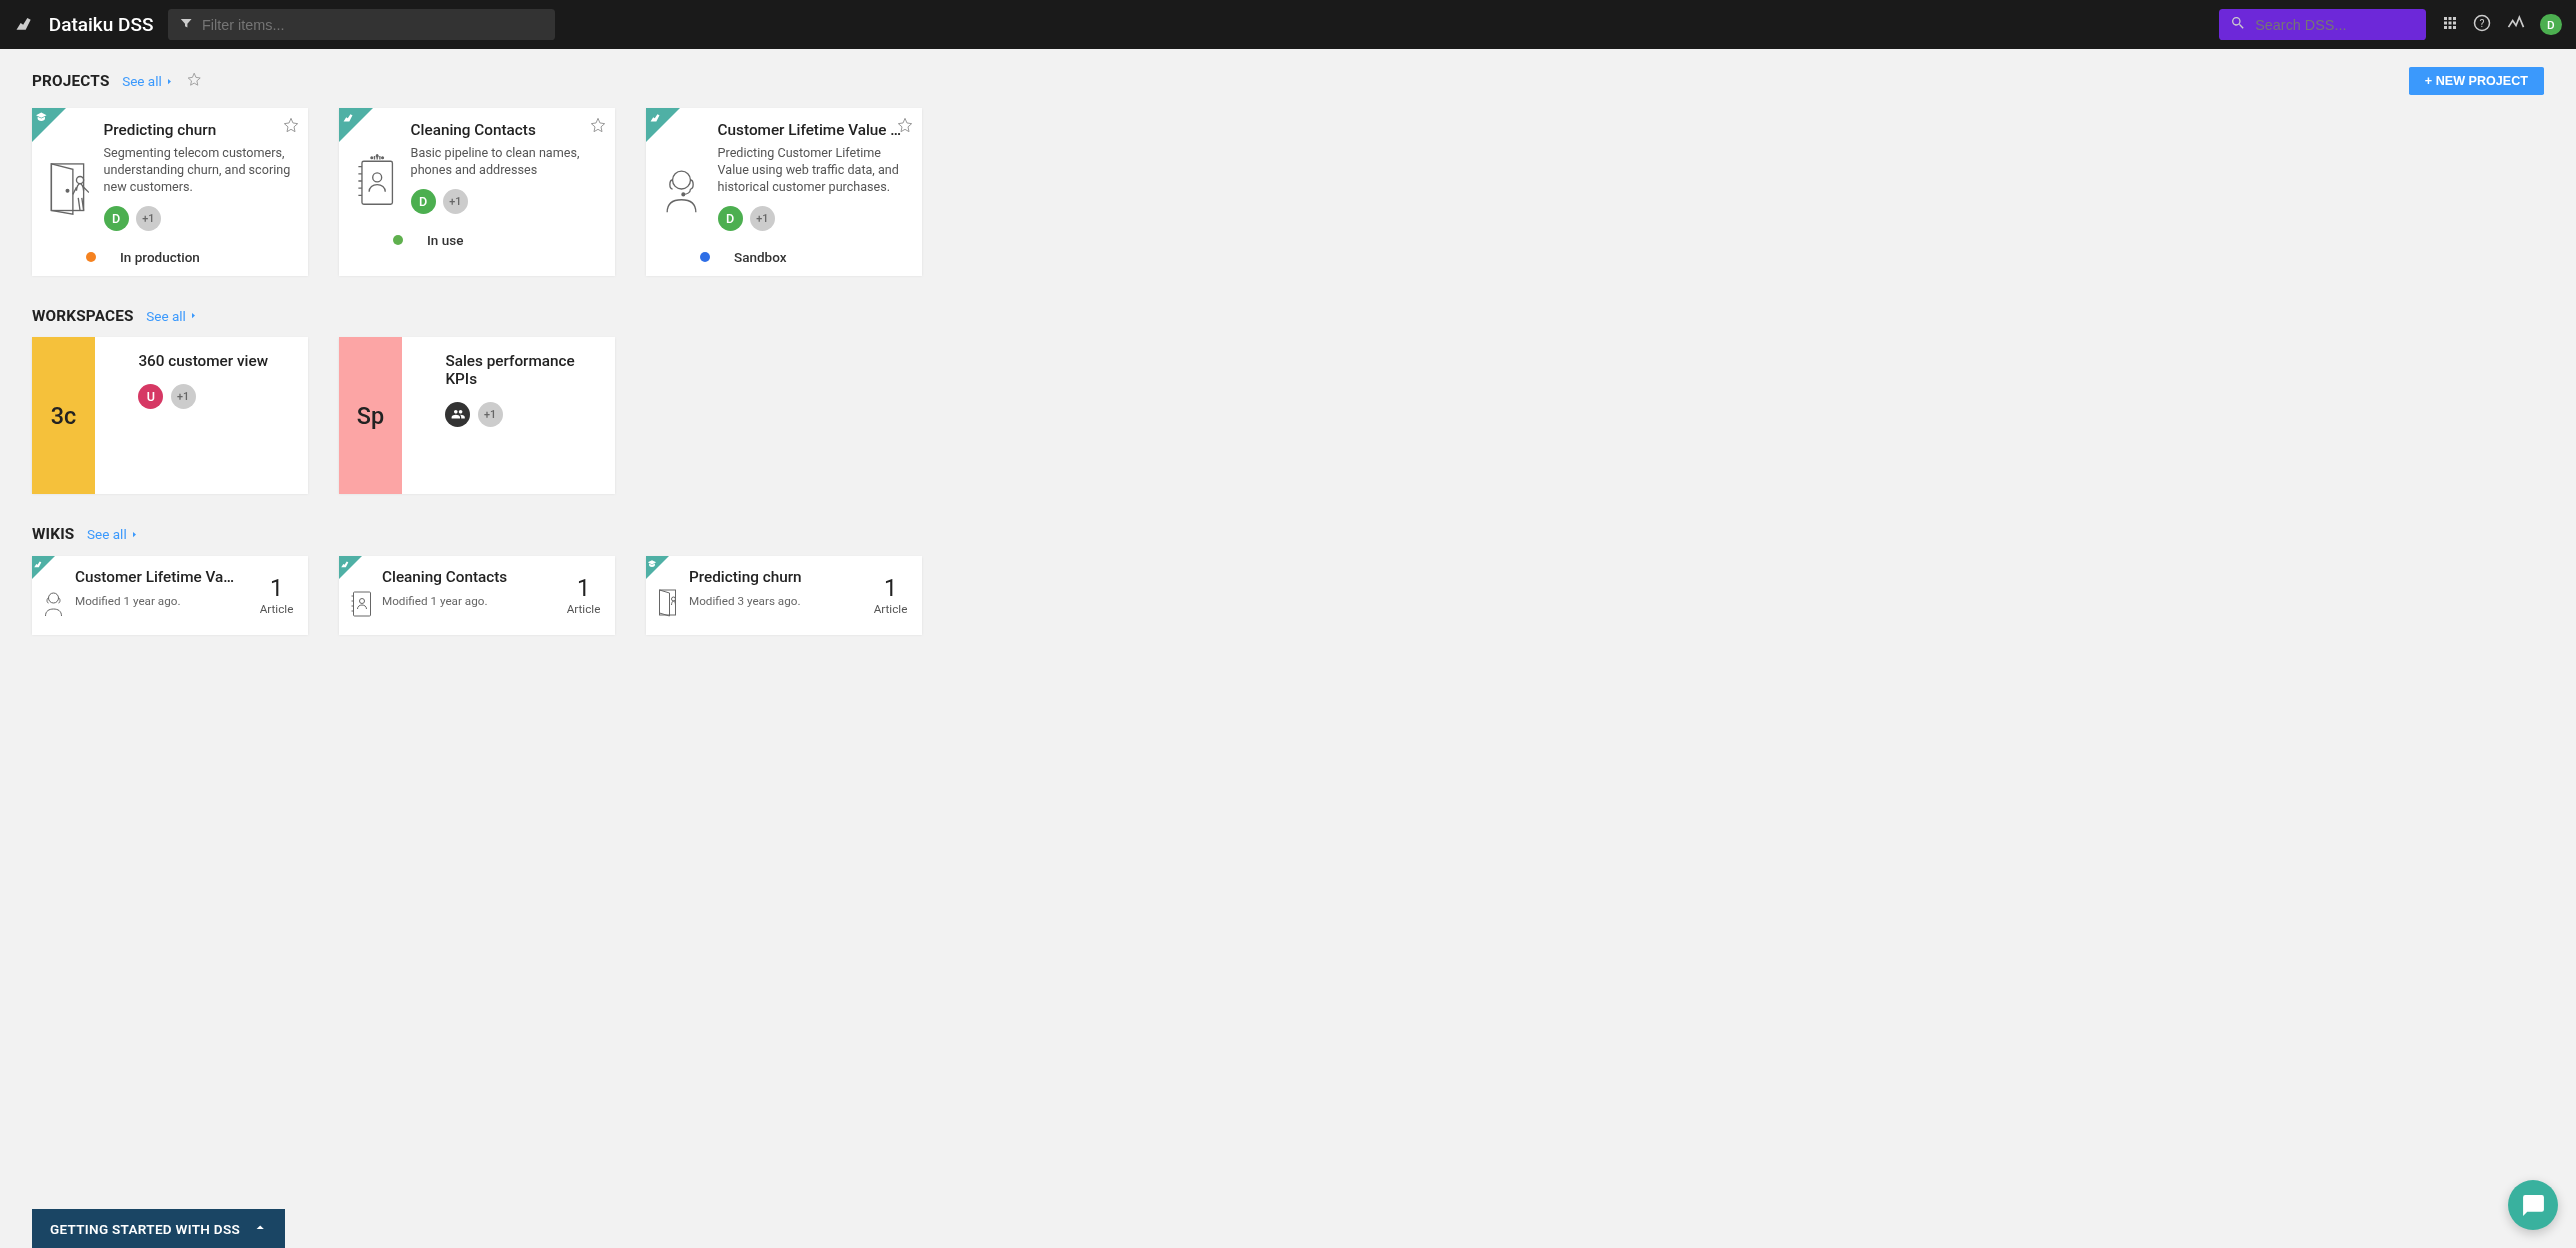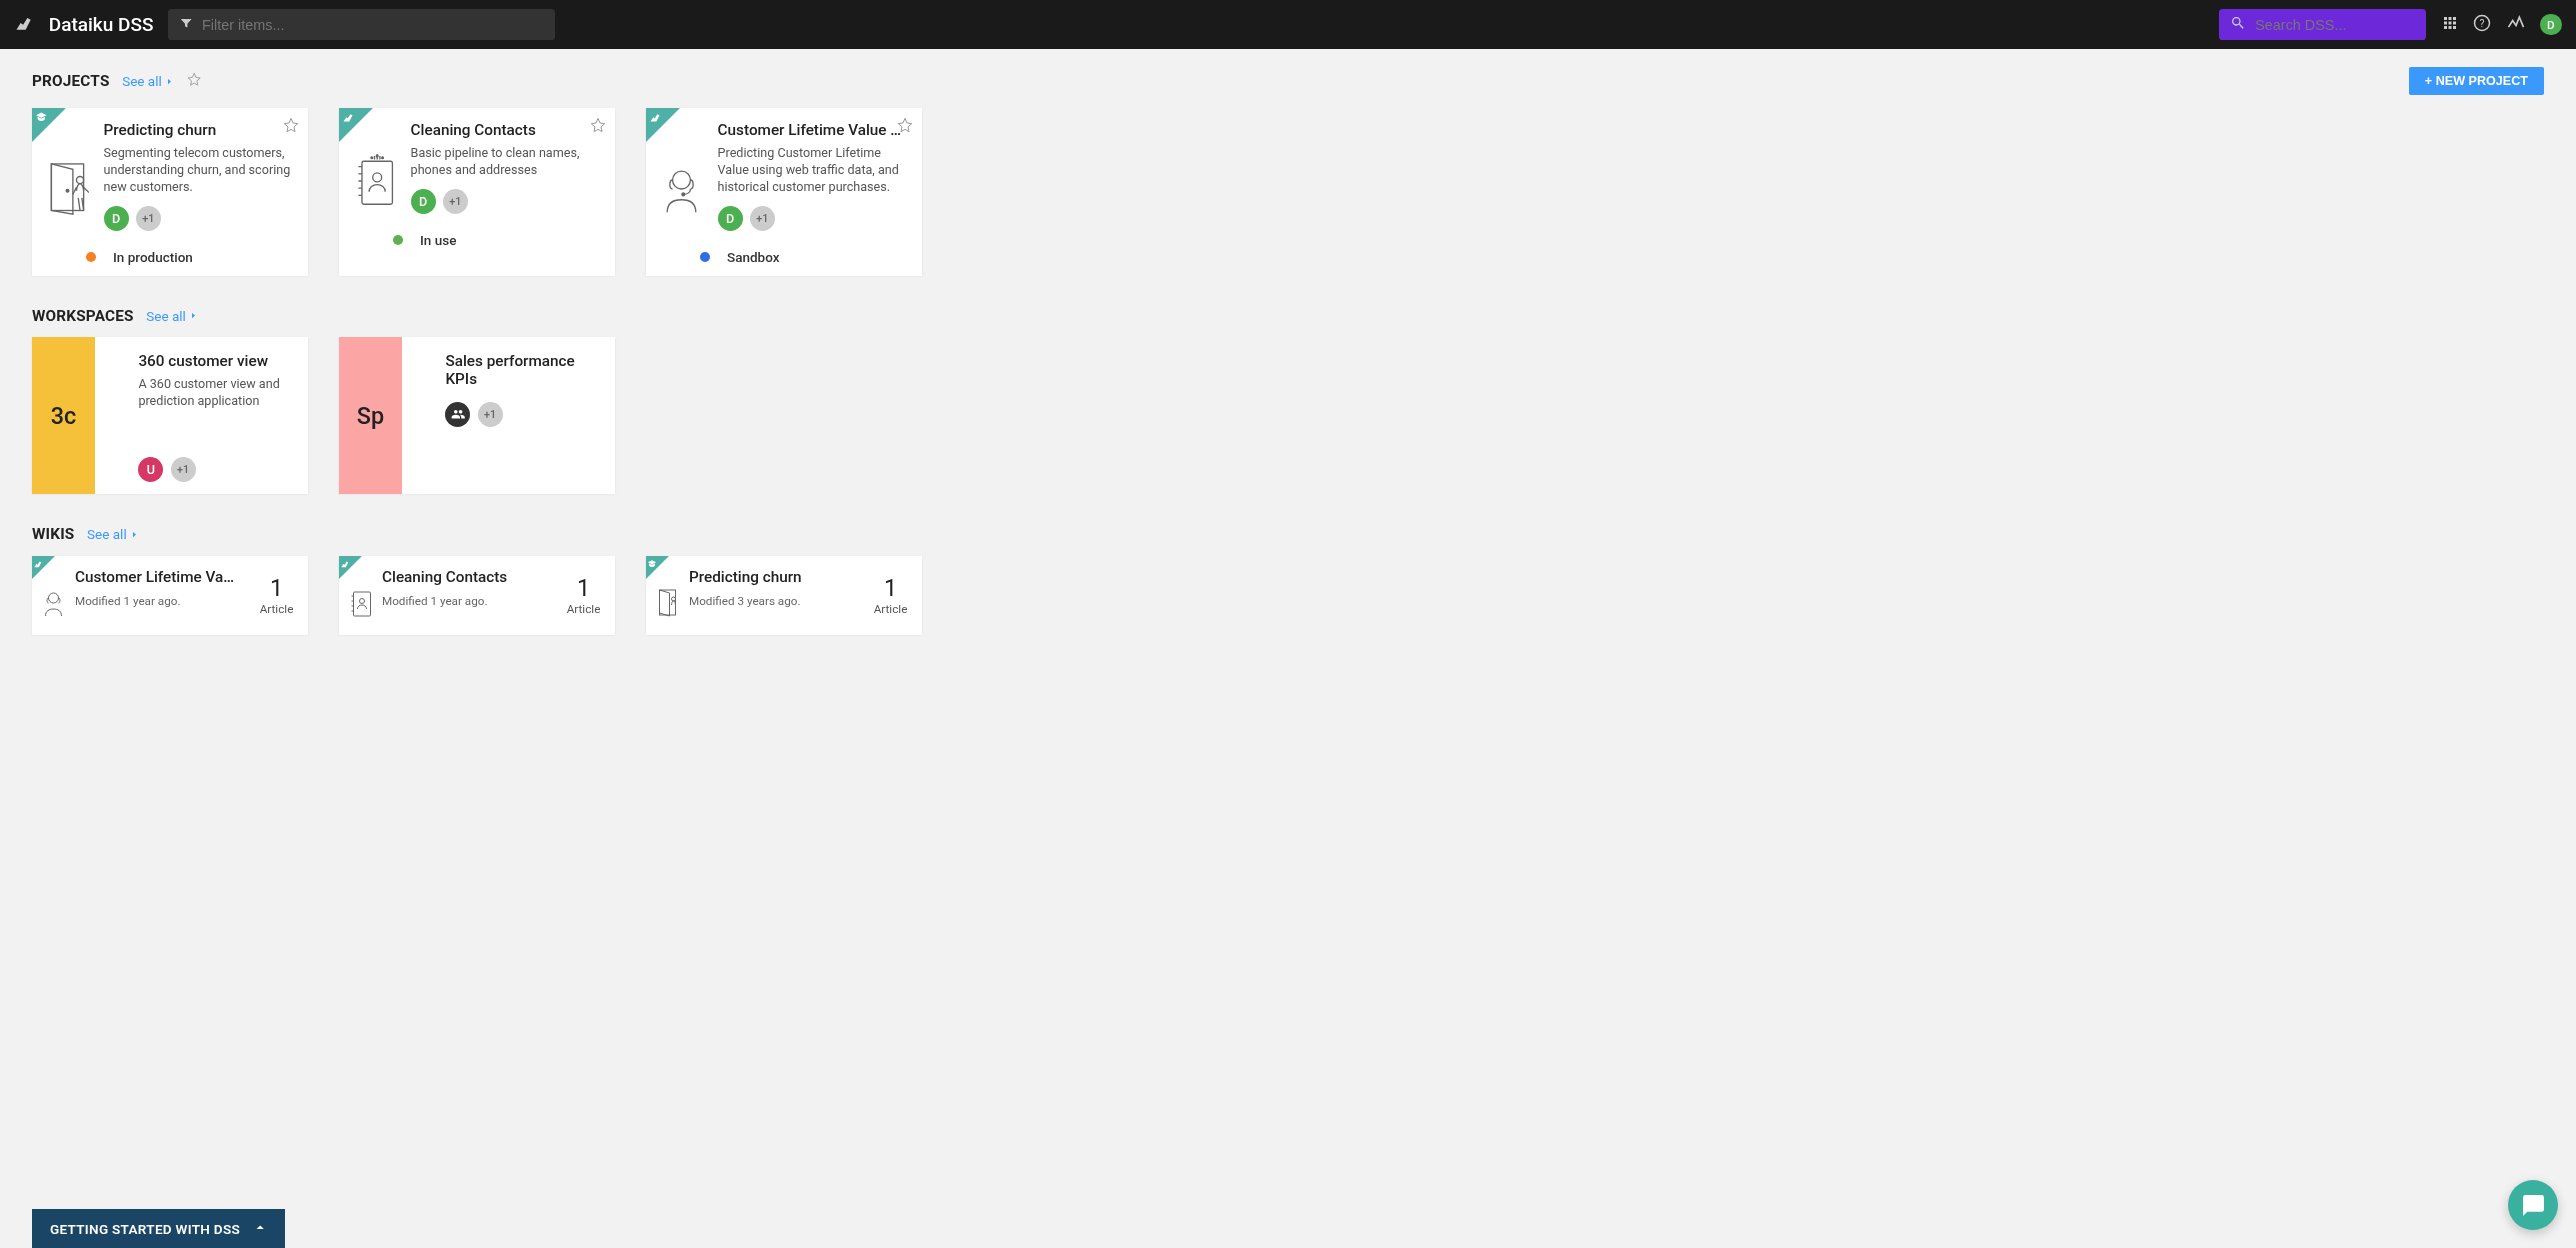--- a/index.html
+++ b/index.html
@@ -191,21 +191,21 @@
 .av-dark { background: #333; }
 .av-dark svg { fill: #fff; width: 14.4px; height: 14.4px; }
 .av-more {
   background: #ccc;
   color: #666;
   font-size: 10.8px;
 }
 .card-status {
   display: flex;
   align-items: center;
-  gap: 17px;
+  gap: 24px;
   padding: 9px 14.4px 10.8px 54px;
   font-size: 13.5px;
   font-weight: 500;
   color: #333;
 }
 .status-dot {
   width: 10px; height: 10px;
   border-radius: 50%;
 }
 .dot-orange { background: #f58220; }
@@ -507,21 +507,20 @@
           <path d="M8 5l8 7-8 7z"></path>
         </svg>
       </span>
   </div>
 
   <div class="cards-row">
     <div class="ws-card">
       <div class="ws-tile ws-yellow">3c</div>
       <div class="ws-body">
         <div class="ws-title">360 customer view</div>
-        <div class="ws-desc">A 360 customer view and prediction application</div>
         <div class="ws-avatars">
           <div class="av av-pink">U</div>
           <div class="av av-more">+1</div>
         </div>
       </div>
     </div>
 
     <div class="ws-card">
       <div class="ws-tile ws-teal">Sp</div>
       <div class="ws-body">

